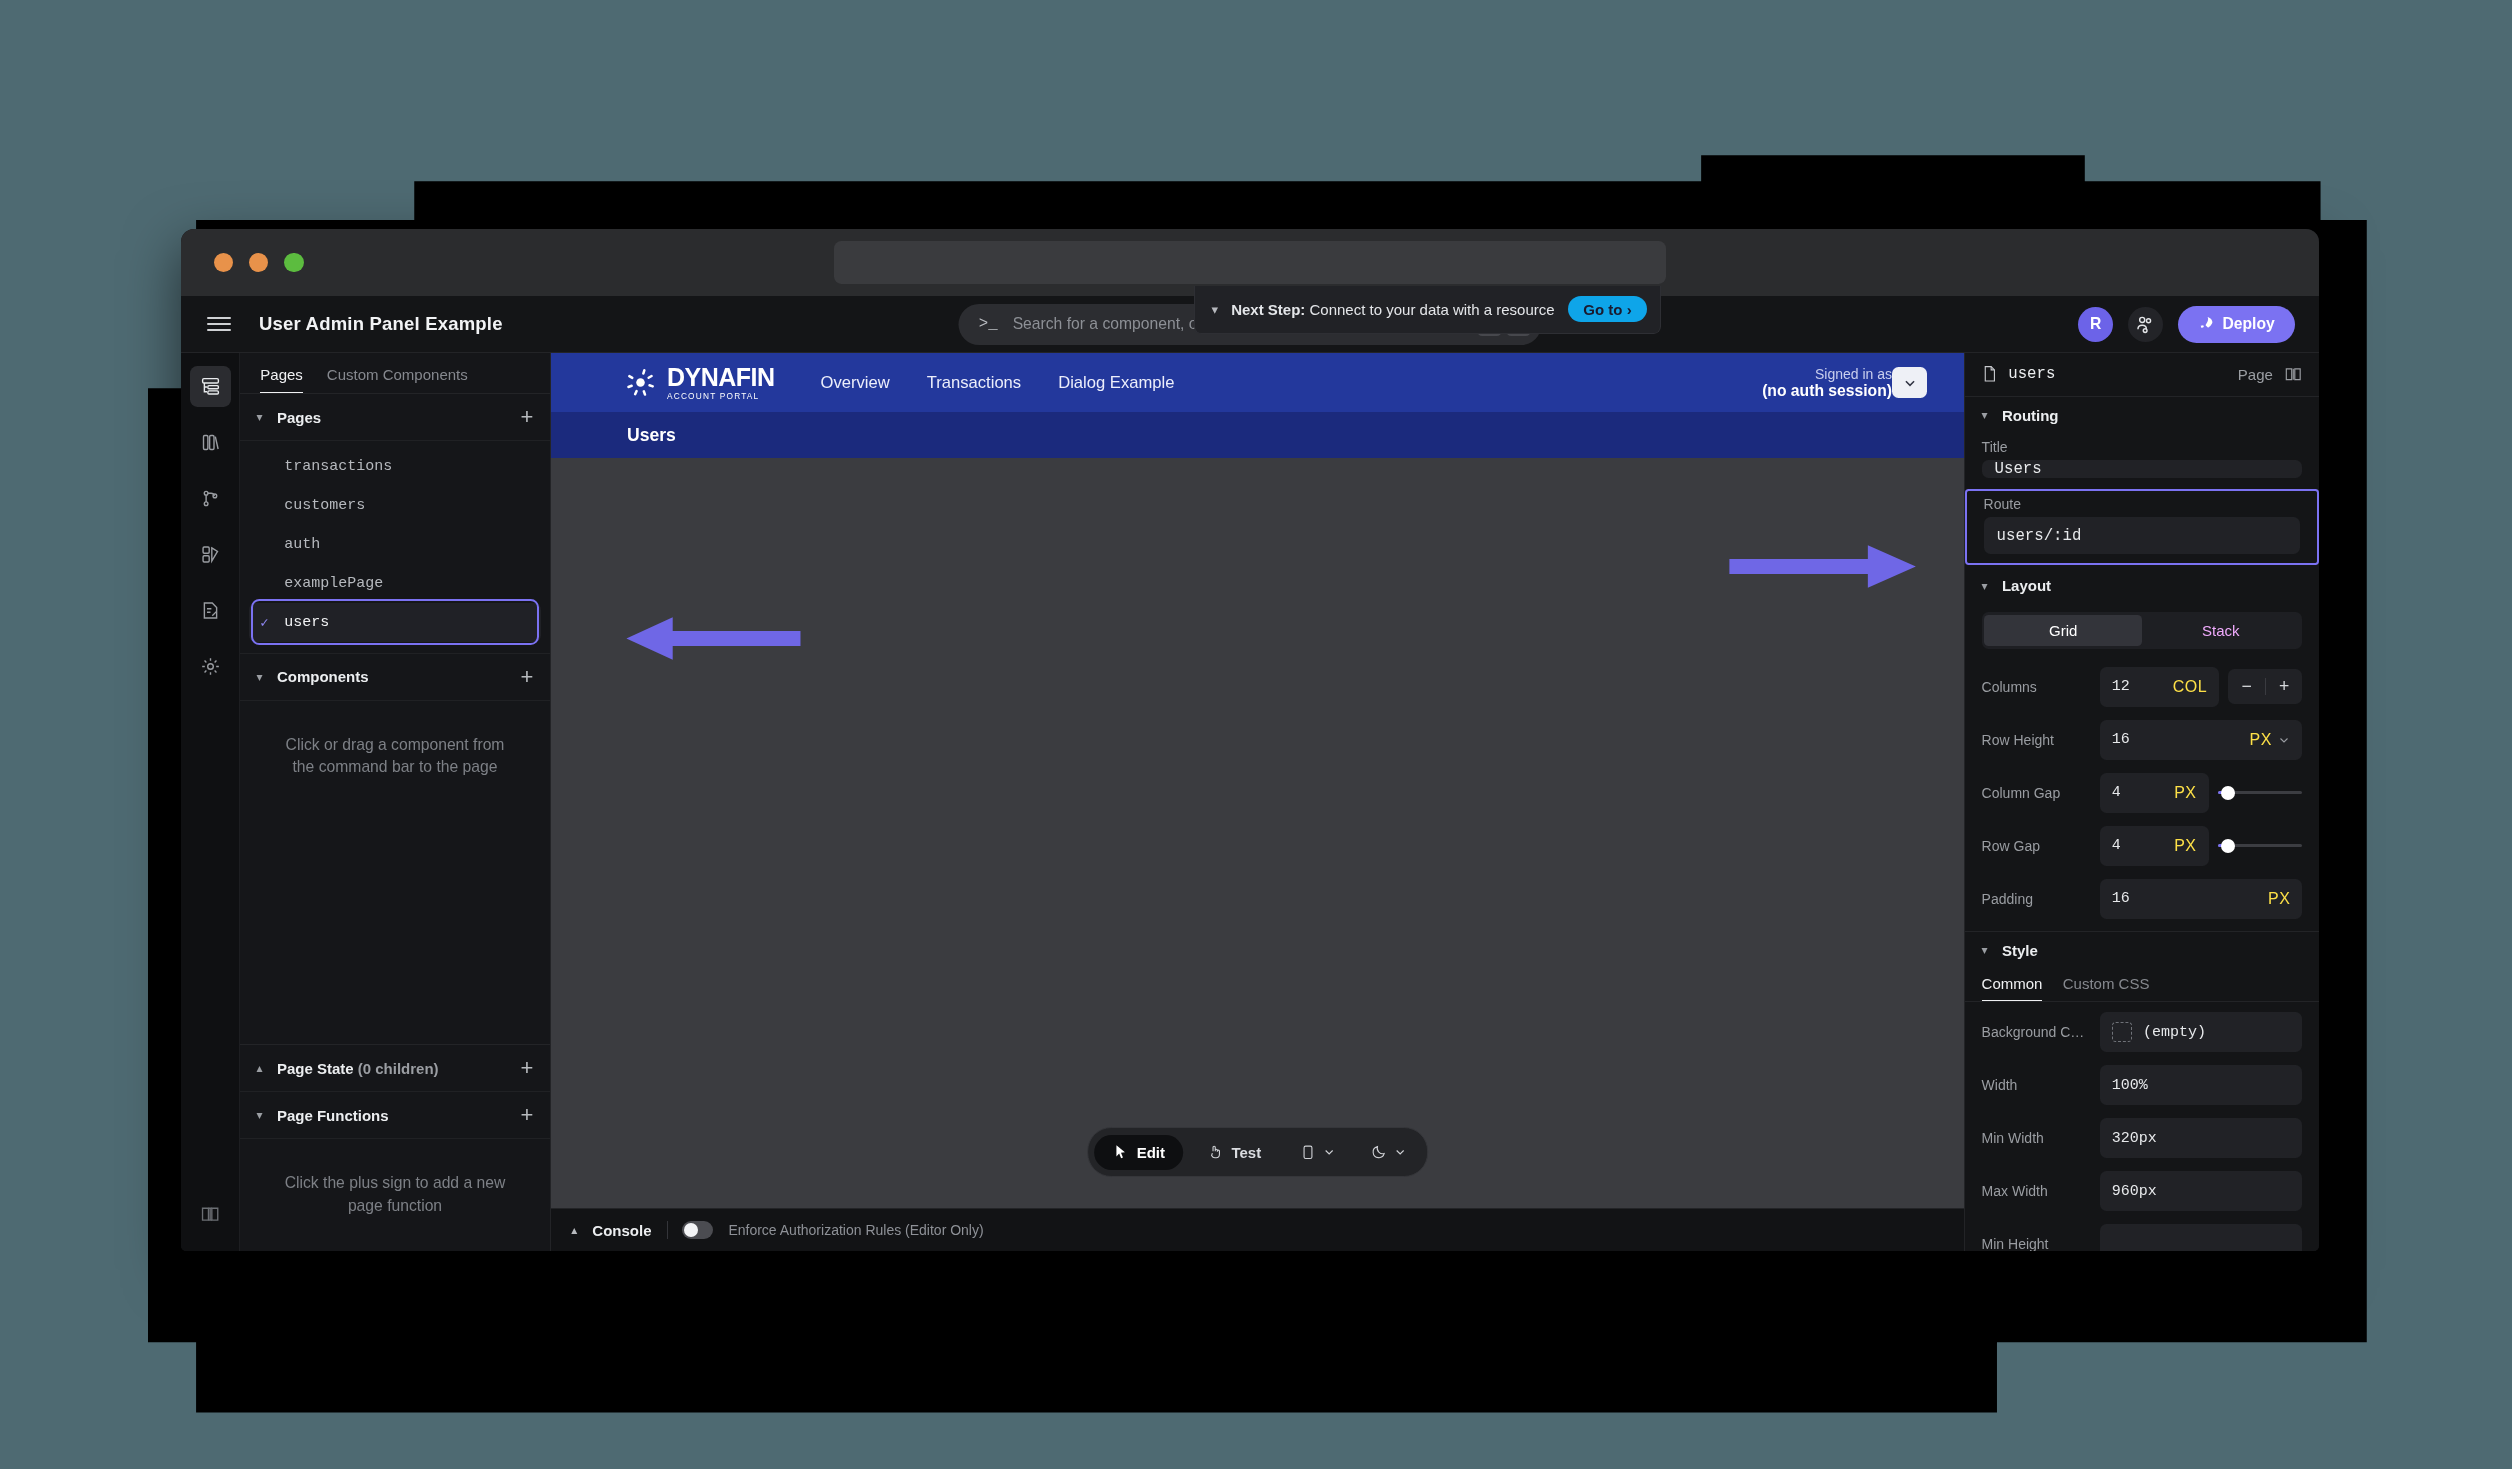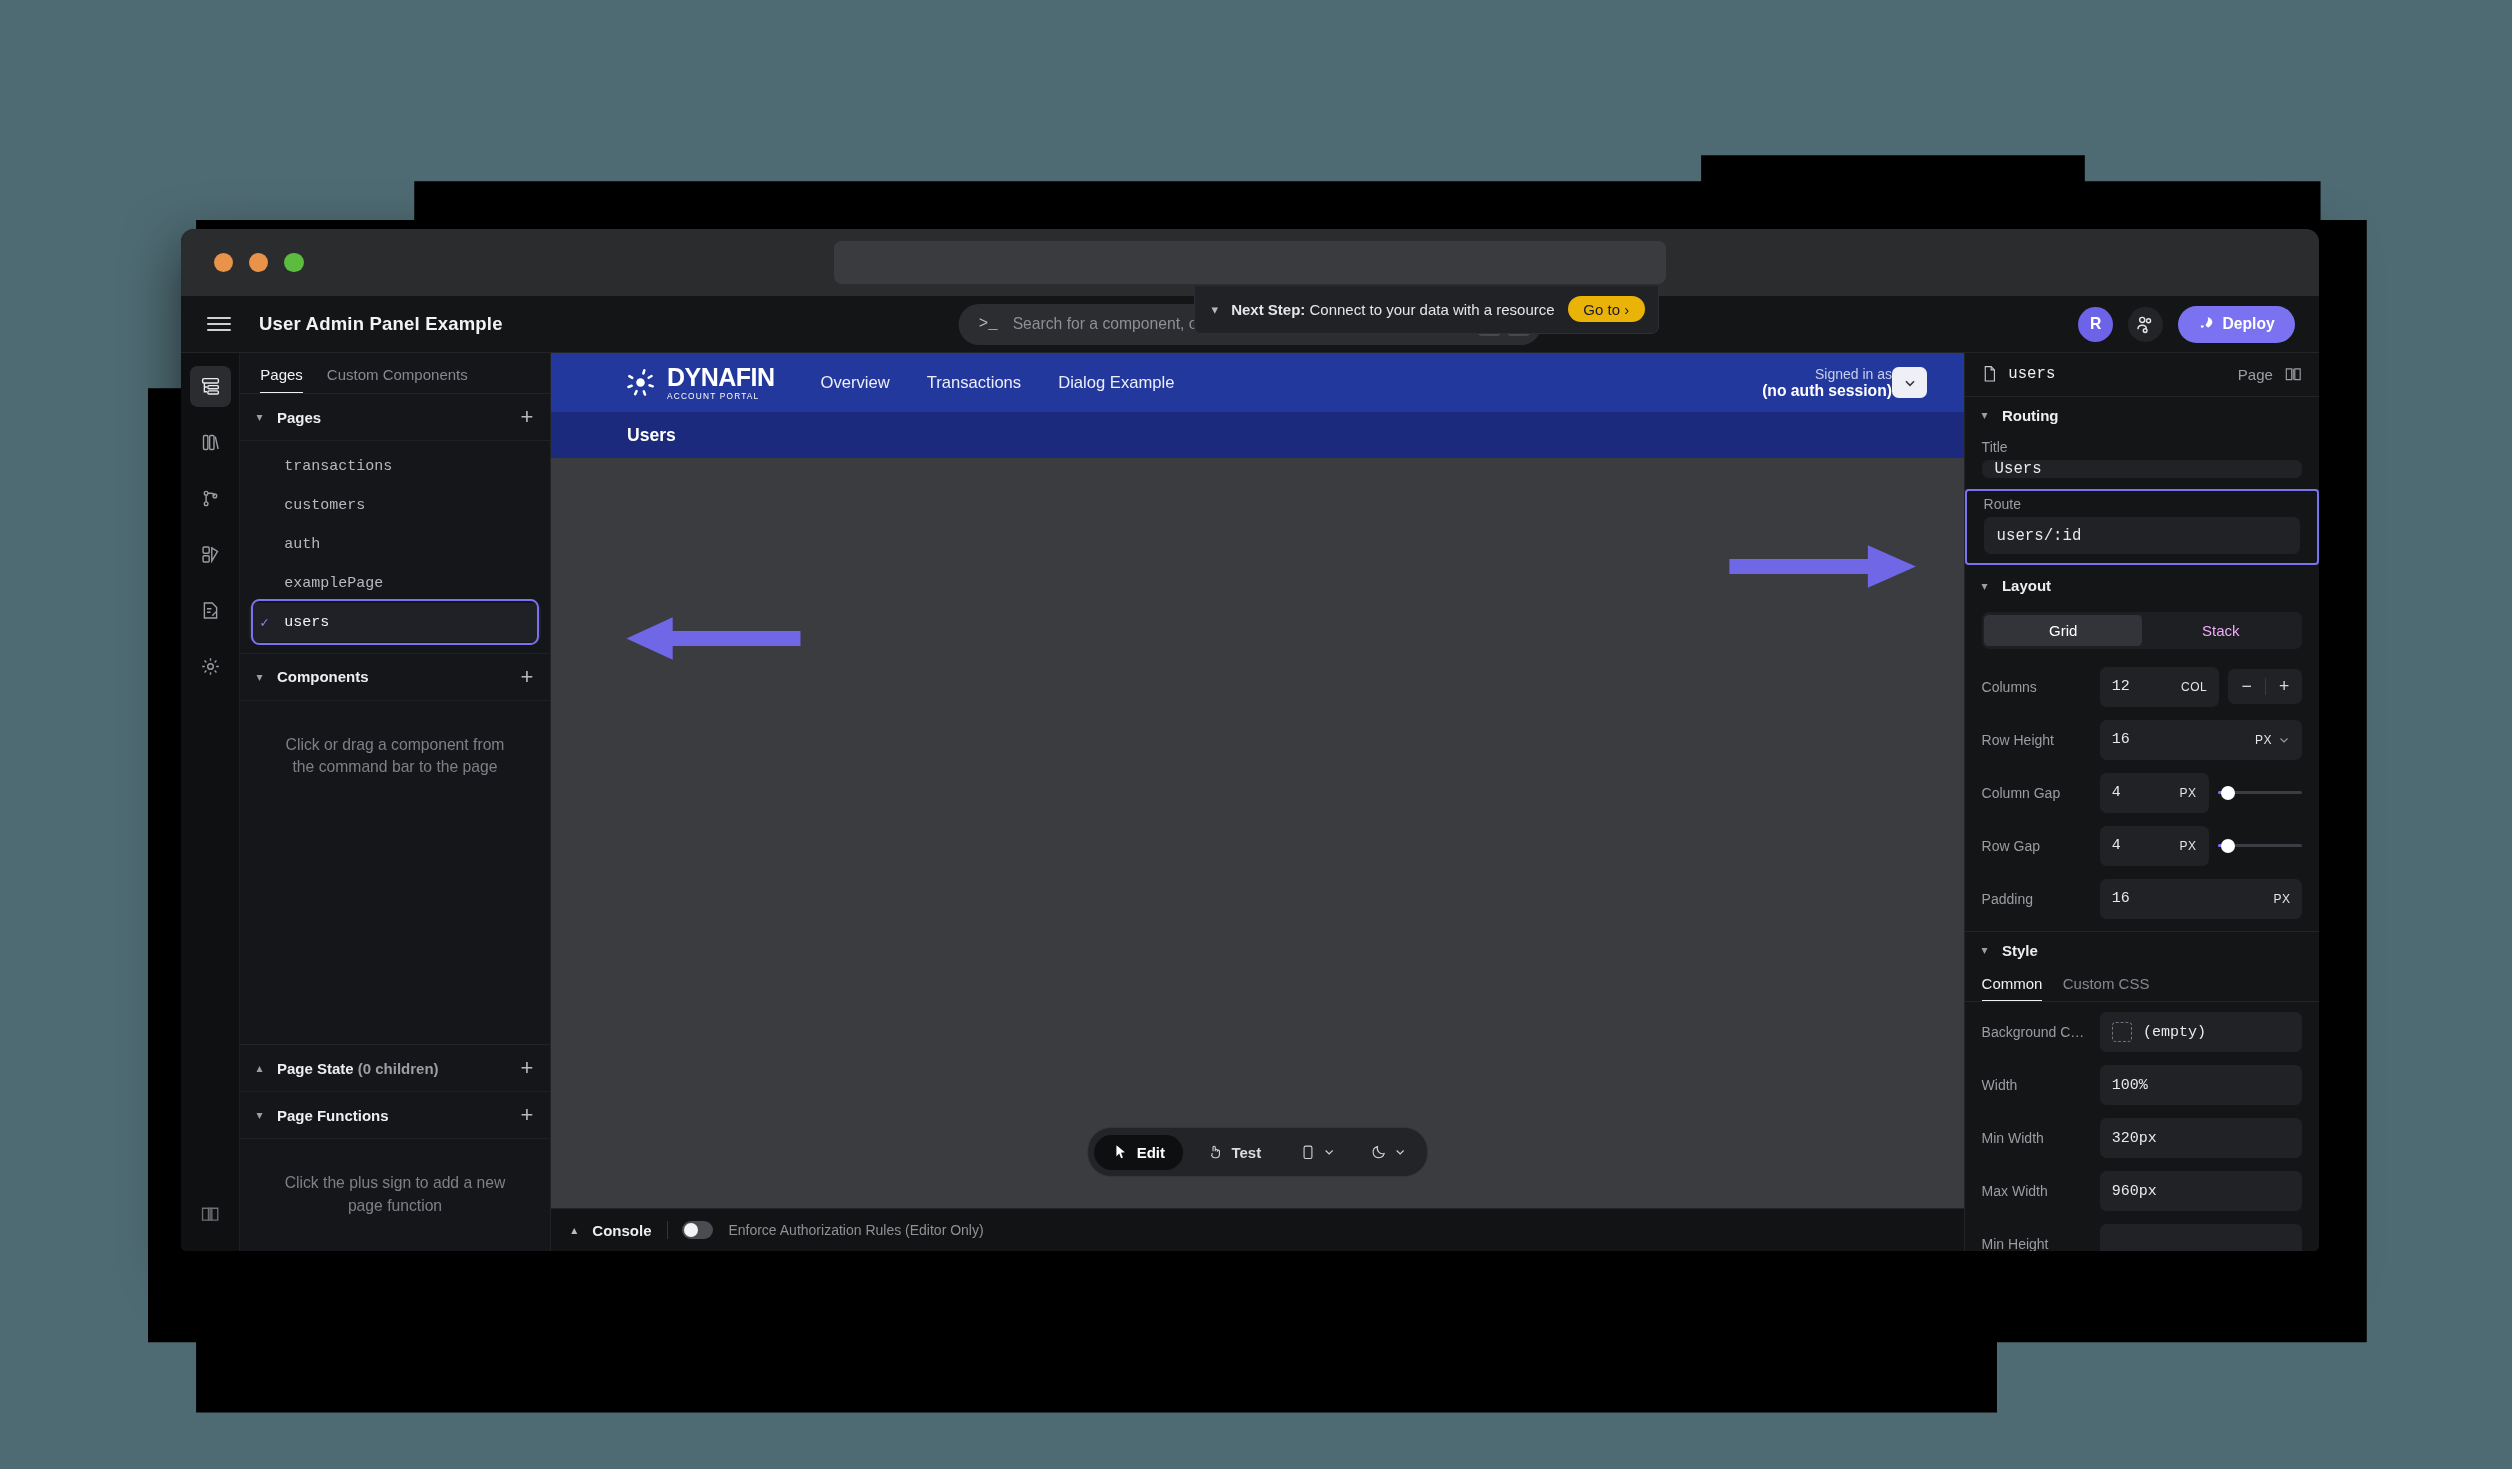--- a/index.html
+++ b/index.html
@@ -45,22 +45,22 @@
   .deploy{display:flex;align-items:center;gap:8.3px;background:#7b72f2;color:#fff;height:37px;
           border-radius:18.5px;padding:0 20.3px;font-size:15.7px;font-weight:bold;border:none;cursor:pointer;
           font-family:"Liberation Sans",sans-serif}
   
   .nextstep{position:absolute;left:1013px;top:57px;display:flex;align-items:center;gap:13px;
             background:#212226;padding:10.2px 13px 10.2px 16.6px;border-radius:0 0 7.4px 7.4px;z-index:40;
             border:0.9px solid #2e2f34;border-top:none}
   .nextstep .chev{color:#b6b8bd;font-size:13px}
   .nextstep .txt{color:#e4e6e9;font-size:15px}
   .nextstep .txt b{font-weight:bold}
-  .goto{background:#eab308;color:#1a1a2e;border-radius:15px;padding:4.6px 15.7px;font-size:15px;
-        font-weight:normal;border:none;cursor:pointer;font-family:"Liberation Sans",sans-serif}
+  .goto{background:#0ea5e9;color:#1a1a2e;border-radius:15px;padding:4.6px 15.7px;font-size:15px;
+        font-weight:bold;border:none;cursor:pointer;font-family:"Liberation Sans",sans-serif}
   
   .bodyrow{display:flex;height:calc(1022px - 67px - 57px)}
   
   .rail{width:59px;background:#0f1012;display:flex;flex-direction:column;align-items:center;
         padding-top:13px;flex-shrink:0;border-right:0.9px solid #1d1e21}
   .rail-ico{width:41px;height:41px;border-radius:7.4px;display:flex;align-items:center;justify-content:center;
             margin-bottom:15px;cursor:pointer}
   .rail-ico.active{background:#2b2c30}
   .rail-bottom{margin-top:auto;margin-bottom:16.6px}
   
@@ -130,21 +130,21 @@
   
   .inspector{width:355px;background:#141517;flex-shrink:0;display:flex;flex-direction:column;
              border-left:0.9px solid #232427;overflow:hidden}
   .insp-head{display:flex;align-items:center;padding:12px 16.6px;border-bottom:0.9px solid #232427;gap:11px}
   .insp-head .nm{color:#eceef0;font-size:15.7px;font-family:"Liberation Mono",monospace;flex:1}
   .insp-head .kind{color:#9b9ea3;font-size:15px}
   .row{display:flex;align-items:center;padding:6.5px 16.6px;gap:9.2px}
   .row .k{color:#9a9da2;font-size:14px;width:109px;flex-shrink:0}
   .field{background:#212226;border-radius:6.5px;height:40px;display:flex;align-items:center;
          padding:17px 12px;color:#e7e9eb;font-size:15px;font-family:"Liberation Mono",monospace;flex:1}
-  .field .unit{margin-left:auto;color:#e5e5e5;font-size:12px;font-family:"Liberation Sans",sans-serif;
+  .field .unit{margin-left:auto;color:#fde047;font-size:16px;font-family:"Liberation Sans",sans-serif;
                letter-spacing:0.5px}
   .flabel{color:#9a9da2;font-size:14px;padding:5.5px 16.6px 4.6px 16.6px}
   .fwide{margin:0 16.6px 9.2px 16.6px;background:#212226;border-radius:6.5px;height:37px;display:flex;
          align-items:center;padding:0 13px;color:#e7e9eb;font-size:15.7px;
          font-family:"Liberation Mono",monospace}
   .route-box{position:relative;border:2.8px solid #7b72f2;border-radius:3.7px;margin:1.8px 0}
   .seg{display:flex;margin:7.4px 16.6px 11px 16.6px;background:#1e1f23;border-radius:6.5px;padding:2.8px}
   .seg div{flex:1;text-align:center;padding:7.4px 0;font-size:15px;color:#f0abfc;border-radius:4.6px;cursor:pointer}
   .seg div.on{background:#33343a;color:#fff}
   .stepper{display:flex;background:#212226;border-radius:6.5px;height:35px;align-items:center;width:74px}

